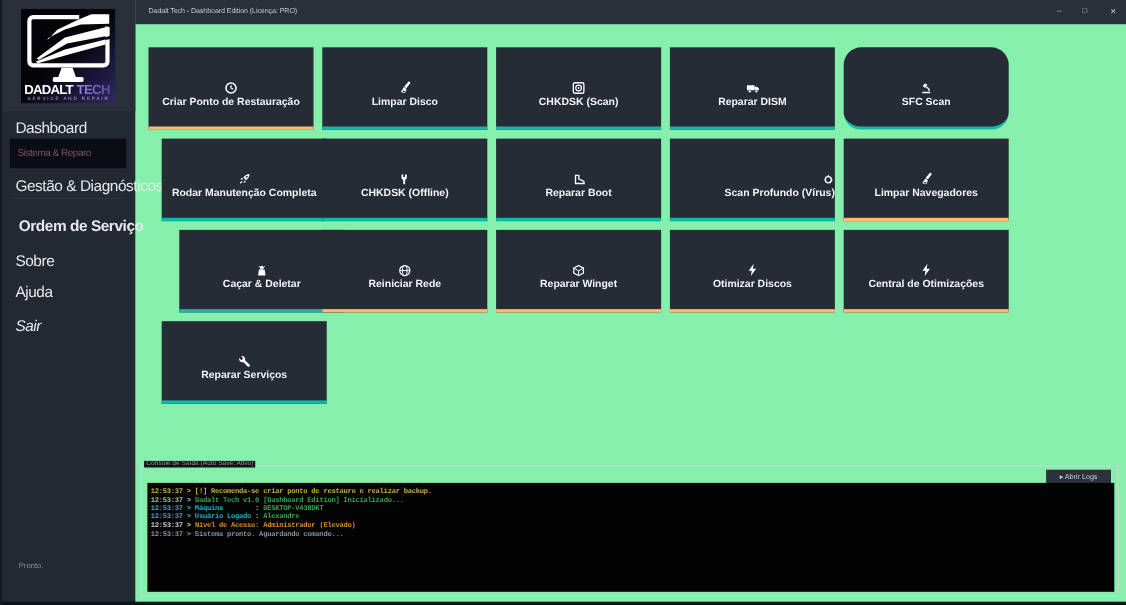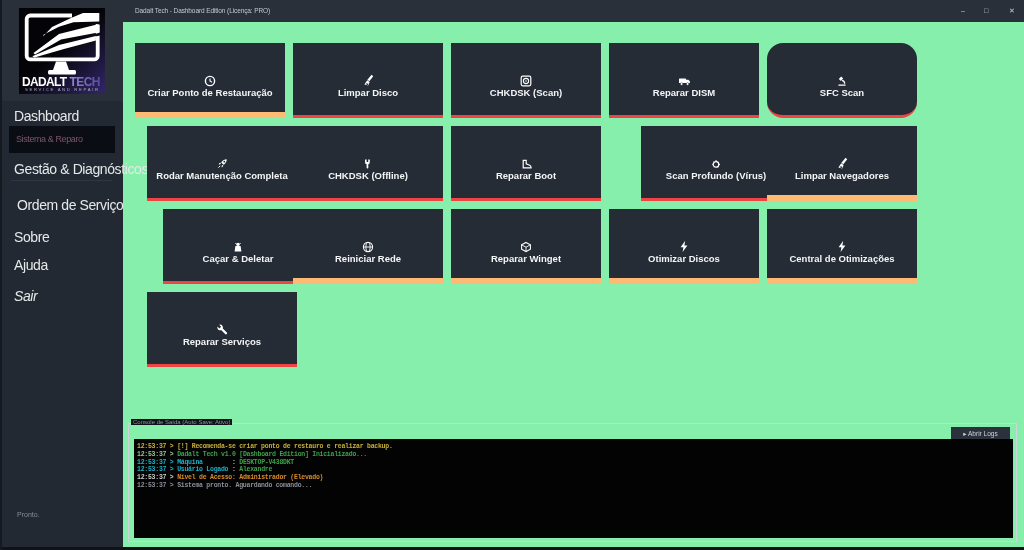--- a/index.html
+++ b/index.html
@@ -16,22 +16,22 @@
   #sidebar { left:0; top:0; width:123px; height:550px; background:#222932; }
   #sidehead { left:0; top:0; width:123px; height:101px; background:#29303a; }
   #sidebar .item { left:14px; font-size:14px; color:#e6e8ea; white-space:nowrap; letter-spacing:-0.4px; }
   #selbox { left:9px; top:126px; width:106px; height:27px; background:#0a0e14; }
   #seltext { left:16px; top:134px; font-size:9px; color:#7d5668; white-space:nowrap; letter-spacing:-0.4px; }
   #sep1 { left:11px; top:180px; width:101px; height:1px; background:#2f3742; }
   #pronto { left:17px; top:511px; font-size:7px; color:#848d97; }
 
   
   .card { width:150px; height:75px; background:#252c36; text-align:center; }
-  .card.yel { border-bottom:6px solid #fdba74; }
-  .card.red { border-bottom:3px solid #ef4444; }
+  .card.yel { border-bottom:3px solid #fdba74; }
+  .card.red { border-bottom:3px solid #14b8a6; }
   .card .ico { position:absolute; left:0; right:0; top:30px; height:13px; }
   .card .lbl { position:absolute; left:0; right:0; top:44px; font-size:9.5px; font-weight:bold; color:#f4f5f6; white-space:nowrap; }
 
   
   #console-box { left:128px; top:423px; width:889px; height:119px; border:1px solid #cfd4d9; }
   #console-label { left:131px; top:419px; font-size:6px; color:#8d959e; background:#0e1219; padding:0 2px; white-space:nowrap; }
   #abrirlogs { left:951px; top:427px; width:59px; height:13px; background:#2b323c; color:#ccd2d8; font-size:6.5px; text-align:center; line-height:13px; }
   #term { left:134px; top:439px; width:879px; height:99px; background:#030303; font-family:"Liberation Mono", monospace; font-size:6.5px; font-weight:bold; letter-spacing:-0.25px; }
   #term pre { position:absolute; left:3px; top:4px; font-family:inherit; line-height:7.8px; }
   .c-y { color:#c9b03a; } .c-g { color:#3fa24b; } .c-c { color:#1ab3c8; }
@@ -76,21 +76,21 @@
       <rect x="29" y="62" width="28" height="4.5" rx="1.5" fill="#ffffff"></rect>
       <text x="3" y="77.5" font-family="Liberation Sans, sans-serif" font-size="12" font-weight="bold" fill="#ffffff" textLength="45">DADALT</text>
       <text x="50.5" y="77.5" font-family="Liberation Sans, sans-serif" font-size="12" font-weight="bold" fill="url(#lg2)" textLength="31">TECH</text>
       <text x="6" y="82.5" font-family="Liberation Sans, sans-serif" font-size="4.2" fill="#aeaebc" textLength="73">SERVICE AND REPAIR</text>
     </svg>
     <div class="item abs" style="top:108px;">Dashboard</div>
     <div id="selbox" class="abs"></div>
     <span id="seltext" class="abs">Sistema &amp; Reparo</span>
     <div class="item abs" style="top:161px;">Gestão &amp; Diagnósticos</div>
     <div id="sep1" class="abs"></div>
-    <div class="item abs" style="top:197px;left:17px;">Ordem de Serviço</div>
+    <div class="item abs" style="top:197px;left:17px;font-weight:bold;">Ordem de Serviço</div>
     <div class="item abs" style="top:229px;">Sobre</div>
     <div class="item abs" style="top:257px;">Ajuda</div>
     <div class="item abs" style="top:288px;font-style:italic;">Sair</div>
     <div id="pronto" class="abs">Pronto.</div>
   </div>
 
   <div id="grid">
   <div class="card abs yel" style="left:135px;top:43px;">
         <div class="ico"><svg width="12" height="12" viewBox="0 0 12 12">
             <circle cx="6" cy="6" r="4.6" fill="none" stroke="#fff" stroke-width="1.4"></circle>
@@ -147,21 +147,21 @@
             <rect x="4.6" y="6" width="1.7" height="4.6" rx="0.8" fill="#fff"></rect>
           </svg></div>
         <div class="lbl">CHKDSK (Offline)</div>
       </div>
   <div class="card abs red" style="left:451px;top:126px;">
         <div class="ico"><svg width="13" height="12" viewBox="0 0 13 12">
             <path d="M3.2 2.4 h3 v3.4 l3.4 1.4 c0.9 0.4 1.4 1 1.4 1.8 v0.8 h-7.8 z" fill="none" stroke="#fff" stroke-width="1.2"></path>
           </svg></div>
         <div class="lbl">Reparar Boot</div>
       </div>
-  <div class="card abs red" style="left:641px;top:126px;">
+  <div class="card abs red" style="left:609px;top:126px;text-align:right;">
         <div class="ico"><svg width="12" height="12" viewBox="0 0 12 12">
             <circle cx="6" cy="6.4" r="2.8" fill="none" stroke="#fff" stroke-width="1.2"></circle>
             <path d="M6 2 v1.6 M2.4 6.4 h1.2 M8.4 6.4 h1.6 M3.6 3.6 l1 1 M8.4 4 l-1 1 M4 9.2 l0.8-1 M8 9.2 l-0.8-1" stroke="#fff" stroke-width="1"></path>
           </svg></div>
         <div class="lbl">Scan Profundo (Vírus)</div>
       </div>
   <div class="card abs yel" style="left:767px;top:126px;">
         <div class="ico"><svg width="12" height="13" viewBox="0 0 12 13">
             <path d="M9.6 0.8 L11.2 2.2 L7.4 7.2 L5.4 5.8 Z" fill="#fff"></path>
             <path d="M5.2 6.2 L7.6 8 L6.2 11.6 L2.4 10.6 Z" fill="#fff"></path>

